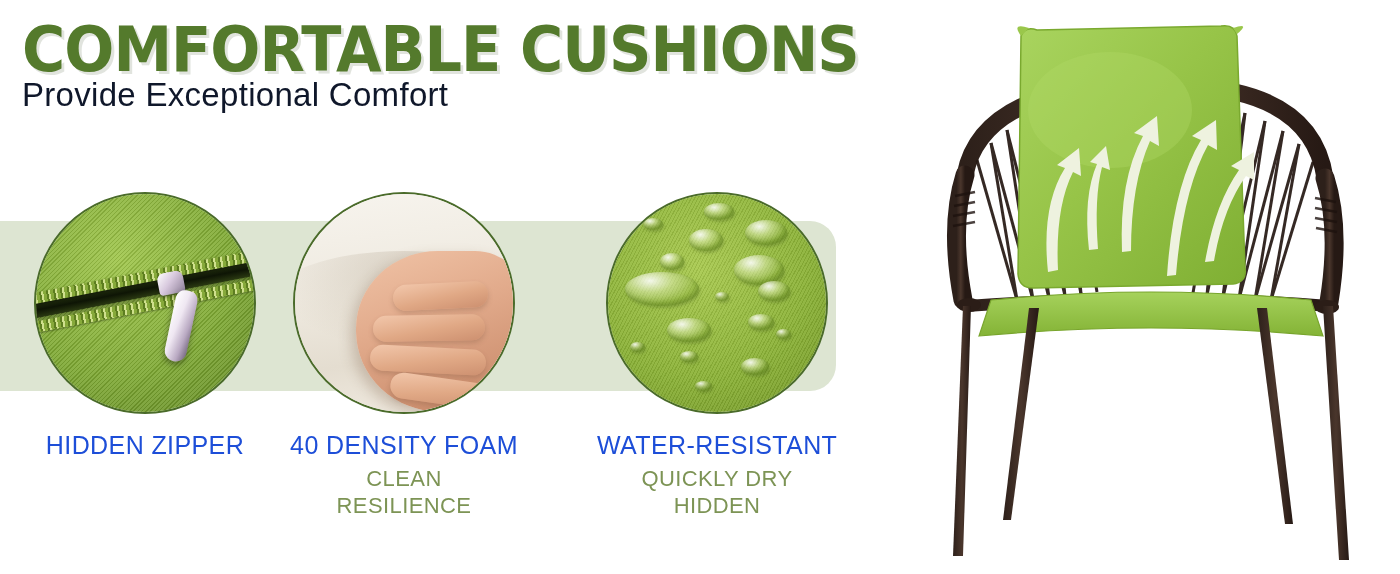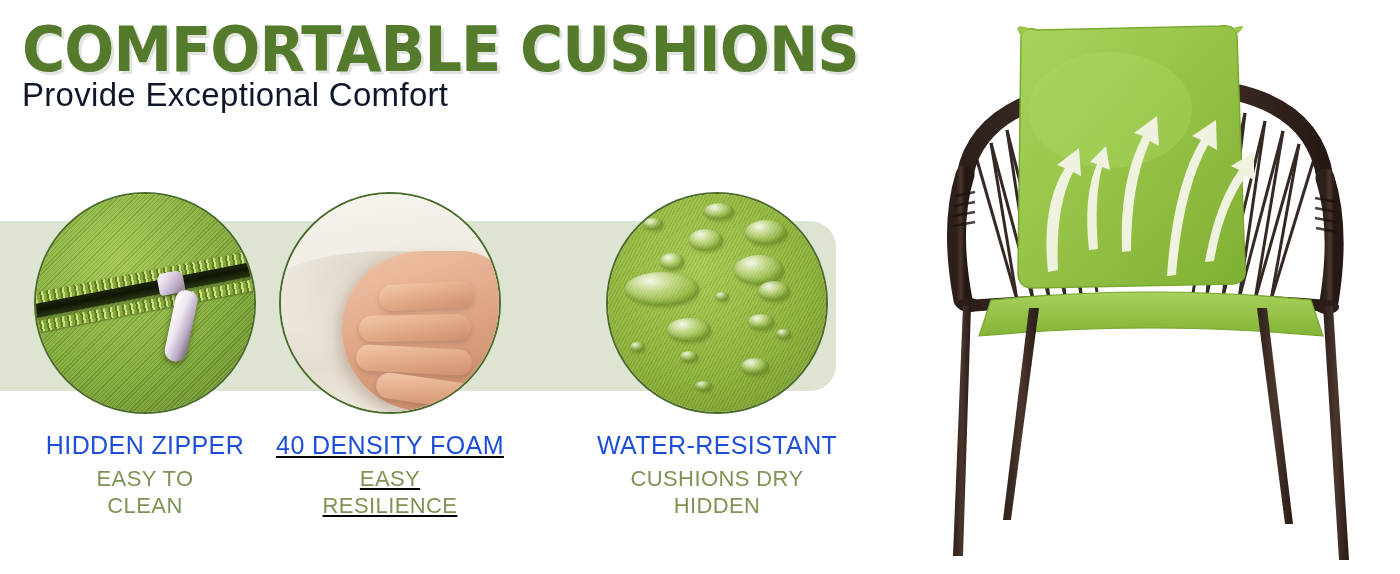--- a/index.html
+++ b/index.html
@@ -62,21 +62,21 @@
   }
 
   
   .feature-col {
     position: absolute;
     top: 192px;
     width: 240px;
     text-align: center;
   }
   #col-zipper { left: 25px; }
-  #col-foam   { left: 270px; text-decoration: underline; }
+  #col-foam   { left: 284px; }
   #col-water  { left: 597px; }
 
   .circle {
     position: relative;
     width: 222px;
     height: 222px;
     margin: 0 auto;
     border-radius: 50%;
     overflow: hidden;
     border: 2px solid #4a6b2a;
@@ -232,40 +232,36 @@
   <div class="feature-col" id="col-zipper">
     <div class="circle">
       <div class="zip-fabric"></div>
       <div class="zip-slit"></div>
       <div class="zip-teeth upper"></div>
       <div class="zip-teeth lower"></div>
       <div class="zip-slider"></div>
       <div class="zip-pull"></div>
     </div>
     <div class="cap-main">HIDDEN ZIPPER</div>
-    <div class="cap-sub">
-      <div>EASY TO</div>
-      <div>CLEAN</div>
-    </div>
   </div>
 
   <div class="feature-col" id="col-foam">
     <div class="circle">
       <div class="foam-bg"></div>
       <div class="foam-dent"></div>
       <div class="hand">
         <div class="finger f1"></div>
         <div class="finger f2"></div>
         <div class="finger f3"></div>
         <div class="finger f4"></div>
       </div>
     </div>
     <div class="cap-main">40 DENSITY FOAM</div>
     <div class="cap-sub">
-      <div>EASY</div>
+      <div>CLEAN</div>
       <div>RESILIENCE</div>
     </div>
   </div>
 
   <div class="feature-col" id="col-water">
     <div class="circle">
       <div class="water-bg"></div>
       <div class="drop" style="left:8%;  top:36%; width:74px; height:34px;"></div>
       <div class="drop" style="left:58%; top:28%; width:50px; height:30px;"></div>
       <div class="drop" style="left:63%; top:12%; width:42px; height:25px;"></div>
@@ -278,21 +274,21 @@
       <div class="drop" style="left:61%; top:75%; width:28px; height:17px;"></div>
       <div class="drop" style="left:16%; top:11%; width:20px; height:12px;"></div>
       <div class="drop" style="left:33%; top:72%; width:18px; height:11px;"></div>
       <div class="drop" style="left:10%; top:68%; width:15px; height:10px;"></div>
       <div class="drop" style="left:49%; top:45%; width:14px; height:9px;"></div>
       <div class="drop" style="left:77%; top:62%; width:15px; height:10px;"></div>
       <div class="drop" style="left:40%; top:86%; width:17px; height:10px;"></div>
     </div>
     <div class="cap-main">WATER-RESISTANT</div>
     <div class="cap-sub">
-      <div>CUSHIONS DRY</div>
+      <div>QUICKLY DRY</div>
       <div>HIDDEN</div>
     </div>
   </div>
 
   <div id="chair">
     <svg width="495" height="574" viewBox="0 0 495 574" xmlns="http://www.w3.org/2000/svg">
       <defs>
         <linearGradient id="gCushion" x1="0" y1="0" x2="1" y2="1">
           <stop offset="0%" stop-color="#a9d45f"></stop>
           <stop offset="45%" stop-color="#97c448"></stop>

